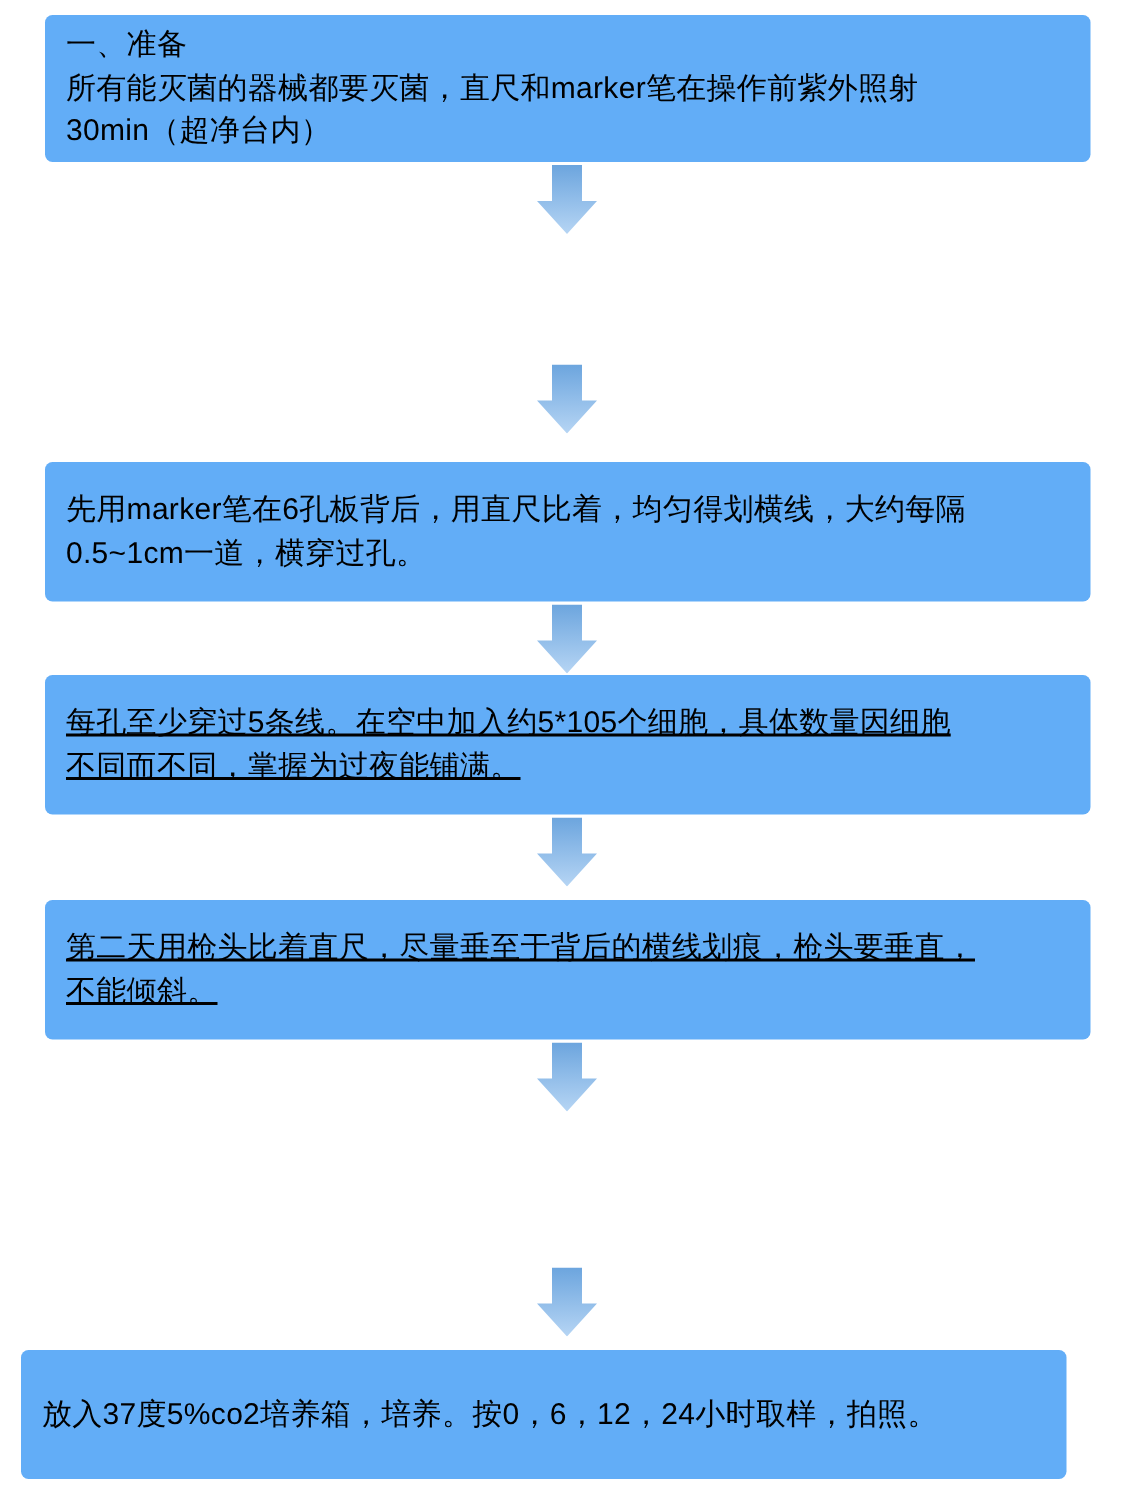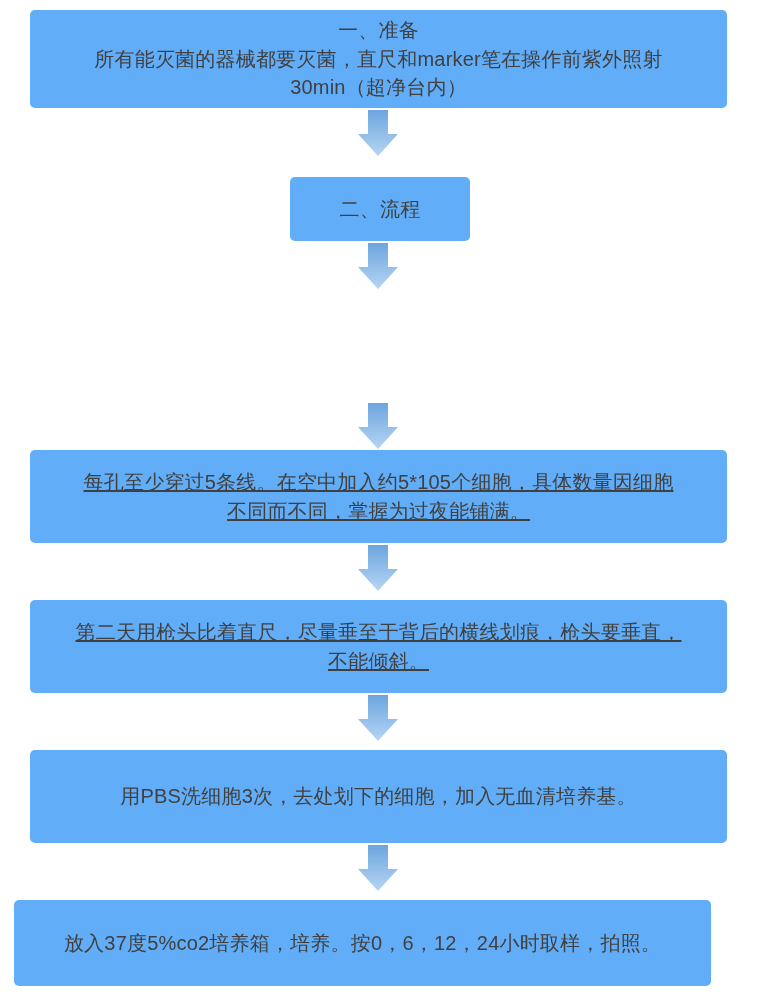--- a/index.html
+++ b/index.html
@@ -21,25 +21,24 @@
     top: 0;
     width: 757px;
     height: 1000px;
   }
 
   .node {
     position: absolute;
     box-sizing: border-box;
     background: #62adf7;
     border-radius: 5px;
-    color: #404040;
+    color: #000000;
     display: flex;
     align-items: center;
     justify-content: center;
-    text-align: center;
     line-height: 1.42;
     letter-spacing: 0.2px;
     padding: 4px 14px;
     white-space: pre-line;
     font-weight: 400;
   }
 
   .node-text {
     display: block;
     width: 100%;
@@ -81,34 +80,35 @@
   <svg class="arrow a0" viewBox="0 0 40 46" xmlns="http://www.w3.org/2000/svg">
     <defs>
       <linearGradient id="agrad0" x1="0" y1="0" x2="0" y2="1">
         <stop offset="0%" stop-color="#6ca5de"></stop>
         <stop offset="100%" stop-color="#b6d5f4"></stop>
       </linearGradient>
     </defs>
     <polygon points="10,0 30,0 30,24 40,24 20,46 0,24 10,24" fill="url(#agrad0)"></polygon>
   </svg>
 
-  <div class="node n1">
-    <span class="node-text">二、流程</span>
-  </div>
 
   <svg class="arrow a1" viewBox="0 0 40 46" xmlns="http://www.w3.org/2000/svg">
     <defs>
       <linearGradient id="agrad1" x1="0" y1="0" x2="0" y2="1">
         <stop offset="0%" stop-color="#6ca5de"></stop>
         <stop offset="100%" stop-color="#b6d5f4"></stop>
       </linearGradient>
     </defs>
     <polygon points="10,0 30,0 30,24 40,24 20,46 0,24 10,24" fill="url(#agrad1)"></polygon>
   </svg>
 
+  <div class="node n2">
+    <span class="node-text">先用marker笔在6孔板背后，用直尺比着，均匀得划横线，大约每隔
+0.5~1cm一道，横穿过孔。</span>
+  </div>
 
   <svg class="arrow a2" viewBox="0 0 40 46" xmlns="http://www.w3.org/2000/svg">
     <defs>
       <linearGradient id="agrad2" x1="0" y1="0" x2="0" y2="1">
         <stop offset="0%" stop-color="#6ca5de"></stop>
         <stop offset="100%" stop-color="#b6d5f4"></stop>
       </linearGradient>
     </defs>
     <polygon points="10,0 30,0 30,24 40,24 20,46 0,24 10,24" fill="url(#agrad2)"></polygon>
   </svg>
@@ -136,23 +136,20 @@
   <svg class="arrow a4" viewBox="0 0 40 46" xmlns="http://www.w3.org/2000/svg">
     <defs>
       <linearGradient id="agrad4" x1="0" y1="0" x2="0" y2="1">
         <stop offset="0%" stop-color="#6ca5de"></stop>
         <stop offset="100%" stop-color="#b6d5f4"></stop>
       </linearGradient>
     </defs>
     <polygon points="10,0 30,0 30,24 40,24 20,46 0,24 10,24" fill="url(#agrad4)"></polygon>
   </svg>
 
-  <div class="node n5">
-    <span class="node-text">用PBS洗细胞3次，去处划下的细胞，加入无血清培养基。</span>
-  </div>
 
   <svg class="arrow a5" viewBox="0 0 40 46" xmlns="http://www.w3.org/2000/svg">
     <defs>
       <linearGradient id="agrad5" x1="0" y1="0" x2="0" y2="1">
         <stop offset="0%" stop-color="#6ca5de"></stop>
         <stop offset="100%" stop-color="#b6d5f4"></stop>
       </linearGradient>
     </defs>
     <polygon points="10,0 30,0 30,24 40,24 20,46 0,24 10,24" fill="url(#agrad5)"></polygon>
   </svg>

